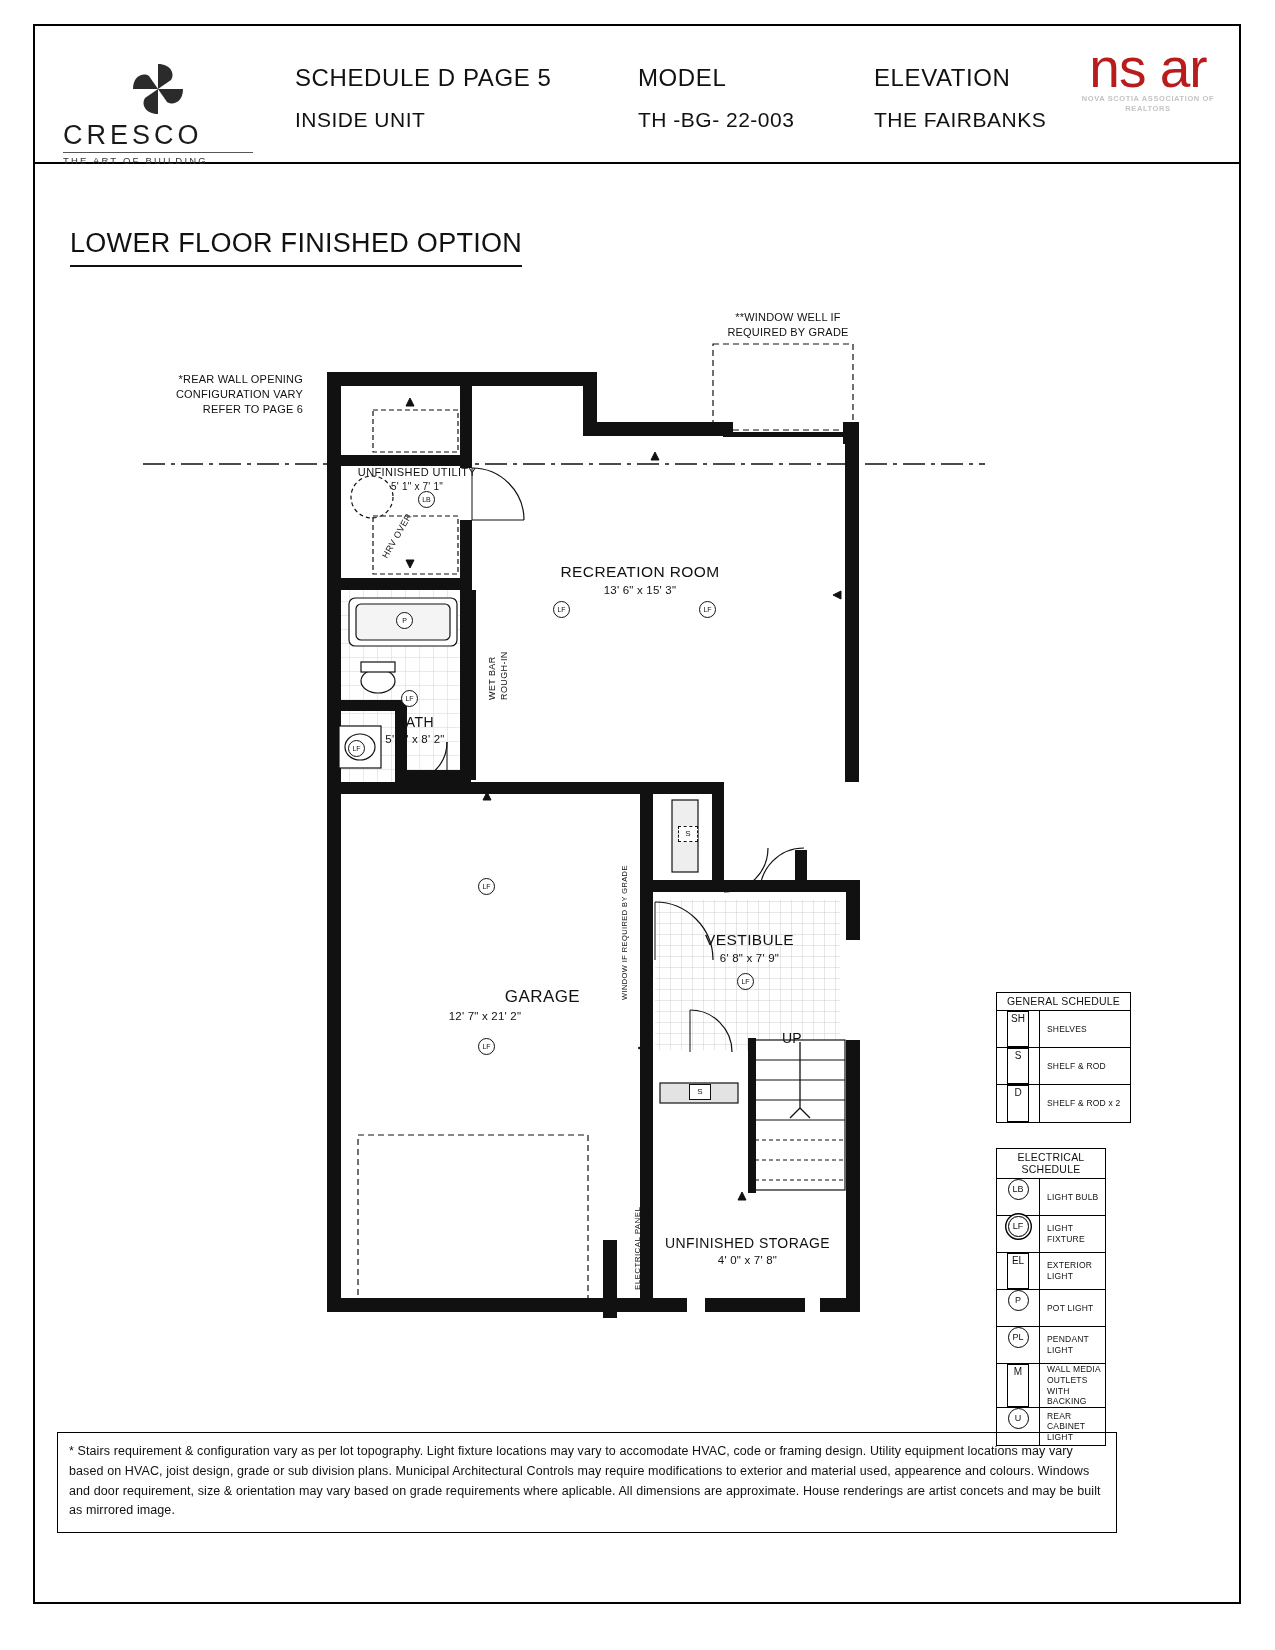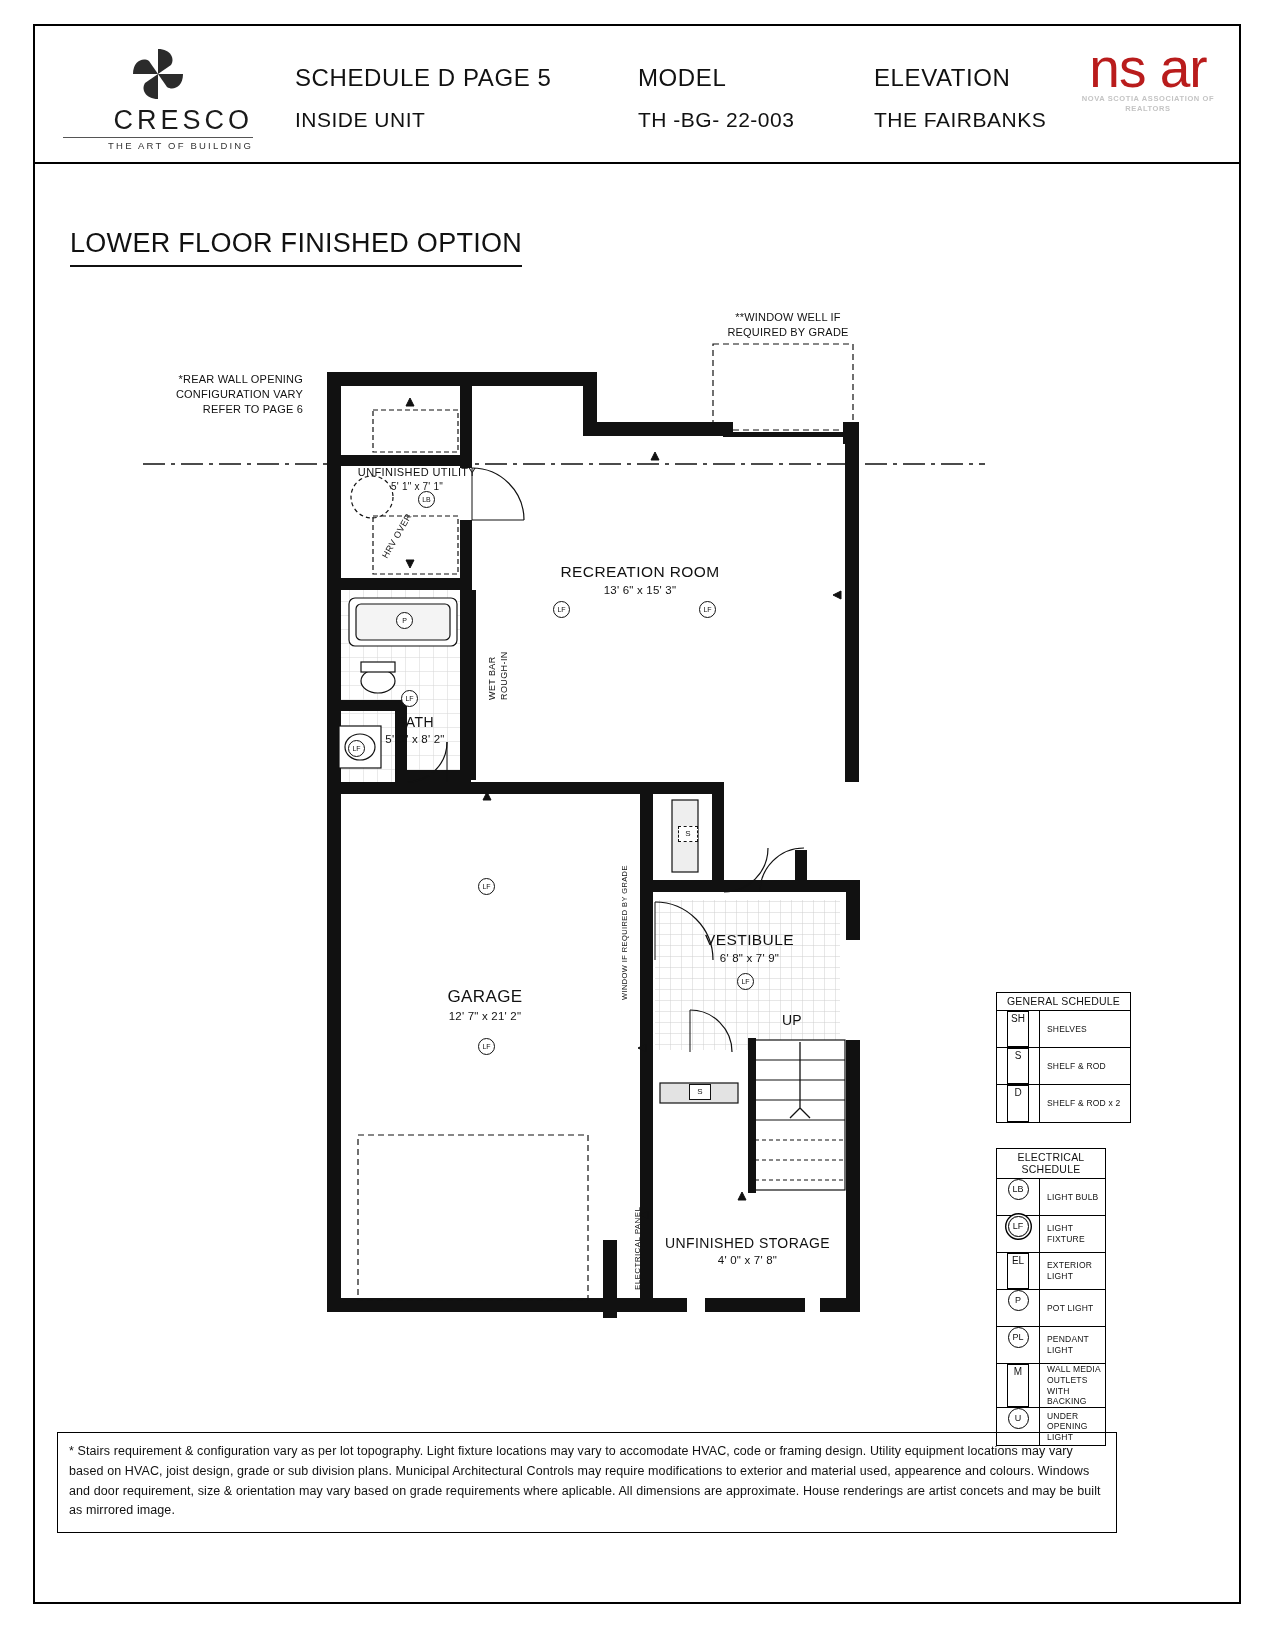--- a/index.html
+++ b/index.html
@@ -36,23 +36,23 @@
     left: 33px;
     top: 24px;
     width: 1208px;
     height: 140px;
     border-bottom: 2px solid #000;
     box-sizing: border-box;
   }
   .logo-wrap {
     position: absolute;
     left: 30px;
-    top: 21px;
+    top: 36px;
     width: 190px;
-    text-align: right;
+    text-align: left;
   }
   .logo-mark {
     width: 58px;
     height: 58px;
     margin: 0 auto 2px auto;
     position: relative;
   }
   .logo-name {
     font-size: 27px;
     letter-spacing: 4px;
@@ -153,20 +153,21 @@
   .room-dims {
     font-size: 11.5px;
     letter-spacing: 0.2px;
     margin-top: 3px;
   }
   .small-label {
     position: absolute;
     font-size: 11px;
     letter-spacing: 0.2px;
     color: #111;
+    margin-top: 18px;
   }
   .vert-label {
     position: absolute;
     font-size: 9px;
     letter-spacing: 0.4px;
     color: #111;
     transform-origin: 0 0;
     white-space: nowrap;
   }
 
@@ -465,21 +466,21 @@
     <div class="room-name">RECREATION ROOM</div>
     <div class="room-dims">13' 6" x 15' 3"</div>
   </div>
 
   <div class="room-label" style="left:355px; top:714px; width:120px;">
     <div class="room-name" style="font-size:14px;">BATH</div>
     <div class="room-dims">5' 0" x 8' 2"</div>
   </div>
 
   <div class="room-label" style="left:390px; top:987px; width:190px;">
-    <div class="room-name" style="font-size:17px;">GARAGE</div>
+    <div class="room-name" style="font-size:17px;text-align:right;">GARAGE</div>
     <div class="room-dims">12' 7" x 21' 2"</div>
   </div>
 
   <div class="room-label" style="left:662px; top:931px; width:175px;">
     <div class="room-name">VESTIBULE</div>
     <div class="room-dims">6' 8" x 7' 9"</div>
   </div>
 
   <div class="room-label" style="left:630px; top:1235px; width:235px;">
     <div class="room-name" style="font-size:14px;">UNFINISHED STORAGE</div>
@@ -563,19 +564,19 @@
     <div class="legend-row" style="height:44px;">
       <div class="legend-sym">
           <span class="sym-box">M</span>
         </div>
       <div class="legend-txt">WALL MEDIA OUTLETS WITH BACKING</div>
     </div>
     <div class="legend-row">
       <div class="legend-sym">
           <span class="sym-circle">U</span>
         </div>
-      <div class="legend-txt">UNDER OPENING LIGHT</div>
+      <div class="legend-txt">REAR CABINET LIGHT</div>
     </div>
   </div>
 
   <div class="footer">* Stairs requirement &amp; configuration vary as per lot topography. Light fixture locations may vary to accomodate HVAC, code or framing design. Utility equipment locations may vary based on HVAC, joist design, grade or sub division plans. Municipal Architectural Controls may require modifications to exterior and material used, appearence and colours. Windows and door requirement, size &amp; orientation may vary based on grade requirements where aplicable. All dimensions are approximate. House renderings are artist concets and may be built as mirrored image.</div>
 
 </div>
 
 </body></html>

